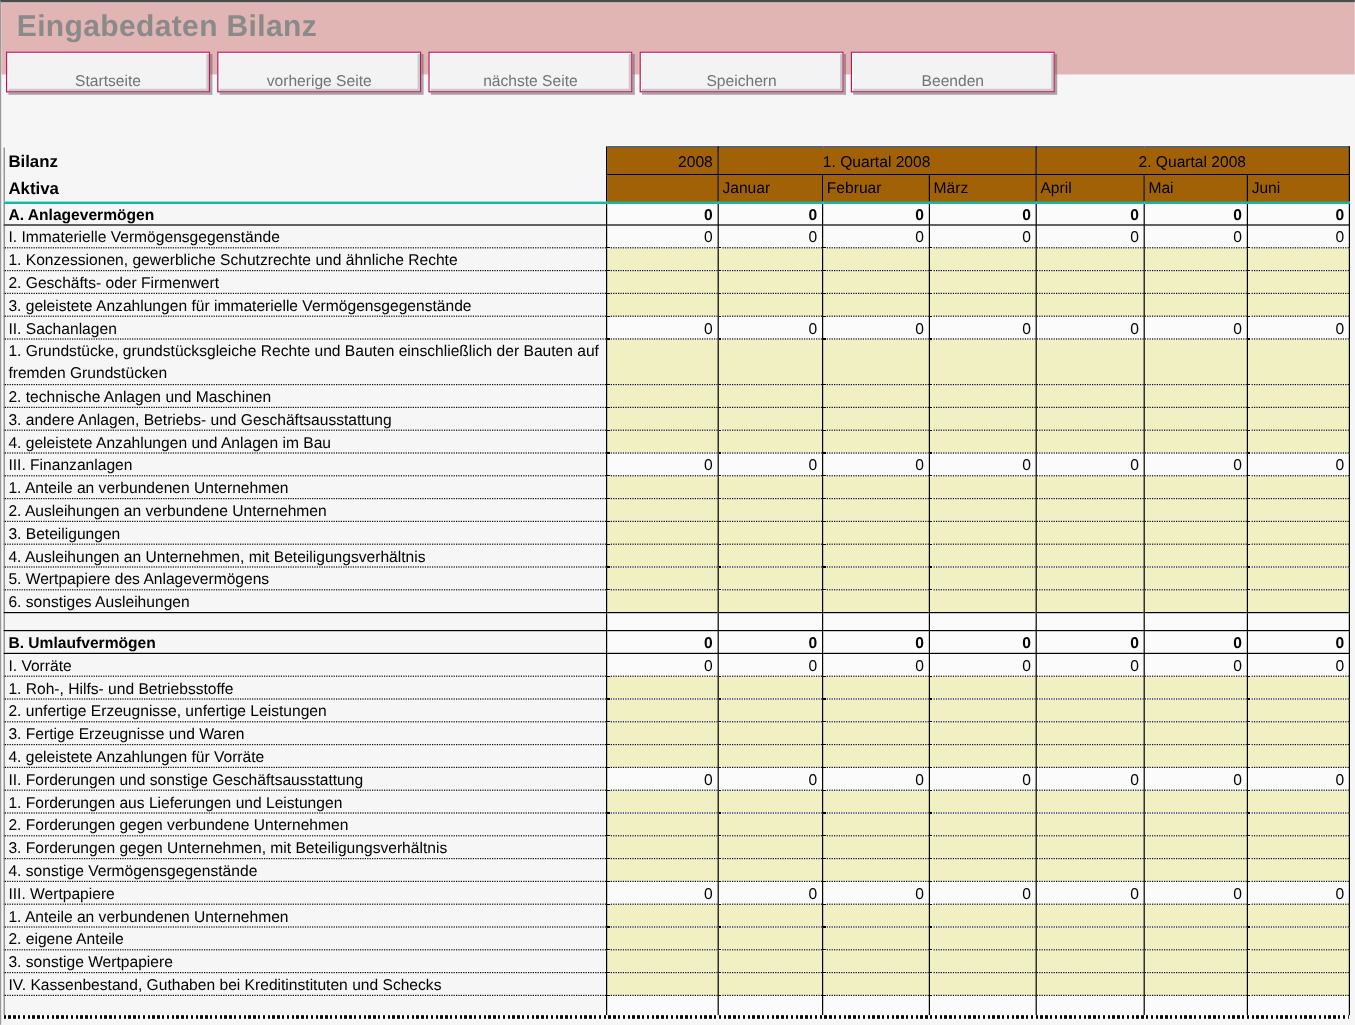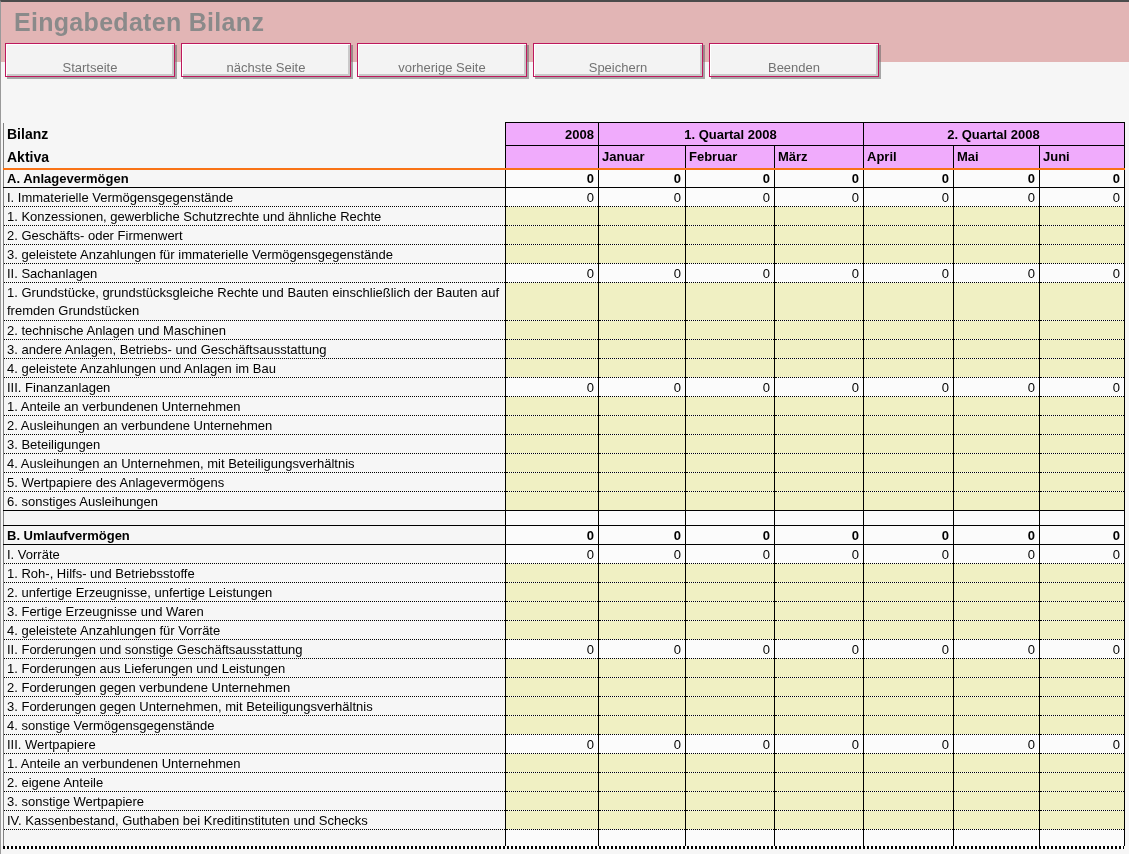--- a/index.html
+++ b/index.html
@@ -41,47 +41,47 @@
     overflow:hidden; white-space:nowrap;
     background:#fbfbfb;
   }
   td.lbl { background:#f6f6f6; border-right:1px solid #000; text-align:left; }
   td.val { border-right:1px solid #000; text-align:right; }
   td.input { background:#f0f0c3; }
   
   thead td { height:23px; }
   td.corner { background:#f6f6f6; border-right:1px solid #000; }
   td.corner div { font-size:14px; font-weight:bold; }
-  td.hb { border:1px solid #000; background:#f0abfc;font-weight:bold; }
+  td.hb { border:1px solid #000; background:#a16207; }
   td.year { text-align:right; }
   td.quarter { text-align:center; }
   td.mon { text-align:left; padding-left:3px; }
-  tr.h2 td { border-bottom:2px solid #f97316; }
+  tr.h2 td { border-bottom:2px solid #14b8a6; }
   
   tr.section td { border-top:1px solid #000; border-bottom:1px solid #000; font-weight:bold; }
   tr.subtotal td { border-bottom:1px dotted #000; }
   tr.inputrow td { border-bottom:1px dotted #000; }
   tr.spacer td { border-top:1px solid #000; border-bottom:1px solid #000; height:15px; }
   tr.end td { height:16px; }
   tr.tall td { height:38px; }
   tr.tall td.lbl { white-space:normal; line-height:18px; padding-top:1px; vertical-align:top; }
   .table-bottom {
     width:1121px; height:3px;
     background:repeating-linear-gradient(90deg,#000 0 2px,#fdfdfd 2px 4px);
   }
 </style>
 </head>
 <body>
 
 <div class="banner">
   <div class="title">Eingabedaten Bilanz</div>
   <div class="toolbar" id="toolbar">
       <button>Startseite</button>
+      <button>vorherige Seite</button>
       <button>nächste Seite</button>
-      <button>vorherige Seite</button>
       <button>Speichern</button>
       <button>Beenden</button>
     </div>
 </div>
 
 <div class="sheet">
   <table>
     <colgroup>
       <col style="width:502px">
         <col style="width:93px">

